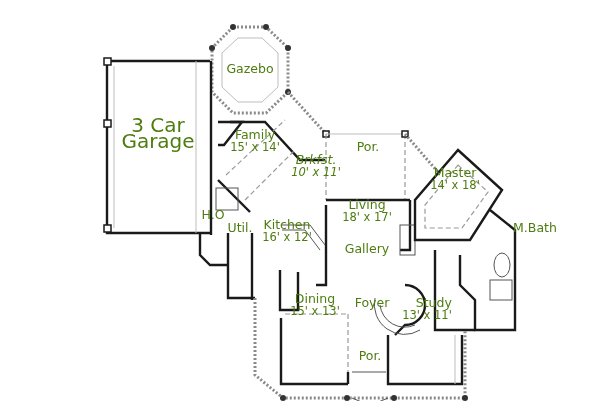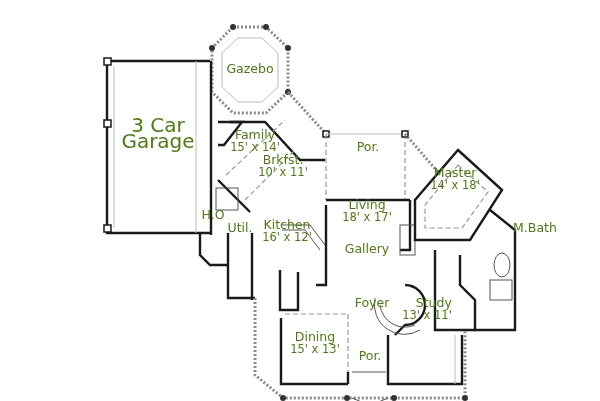--- a/index.html
+++ b/index.html
@@ -118,21 +118,21 @@
   <span>Gazebo</span>
 </div>
 <div class="lbl big" style="left:158px;top:117px;">
   <span style="display:block">3 Car</span>
   <span style="display:block">Garage</span>
 </div>
 <div class="lbl" style="left:255px;top:128px;">
   <span>Family</span>
   <span class="dim">15' x 14'</span>
 </div>
-<div class="lbl" style="left:283px;top:153px;">
+<div class="lbl" style="left:316px;top:153px;font-style:italic;">
   <span>Brkfst.</span>
   <span class="dim">10' x 11'</span>
 </div>
 <div class="lbl" style="left:368px;top:140px;">
   <span>Por.</span>
 </div>
 <div class="lbl" style="left:455px;top:166px;">
   <span>Master</span>
   <span class="dim">14' x 18'</span>
 </div>
@@ -149,21 +149,21 @@
 <div class="lbl" style="left:240px;top:221px;">
   <span>Util.</span>
 </div>
 <div class="lbl" style="left:287px;top:218px;">
   <span>Kitchen</span>
   <span class="dim">16' x 12'</span>
 </div>
 <div class="lbl" style="left:367px;top:242px;">
   <span>Gallery</span>
 </div>
-<div class="lbl" style="left:315px;top:292px;margin-top:38px;">
+<div class="lbl" style="left:315px;top:292px;">
   <span>Dining</span>
   <span class="dim">15' x 13'</span>
 </div>
 <div class="lbl" style="left:372px;top:296px;">
   <span>Foyer</span>
 </div>
 <div class="lbl" style="left:427px;top:296px;text-align:right;">
   <span>Study</span>
   <span class="dim">13' x 11'</span>
 </div>

